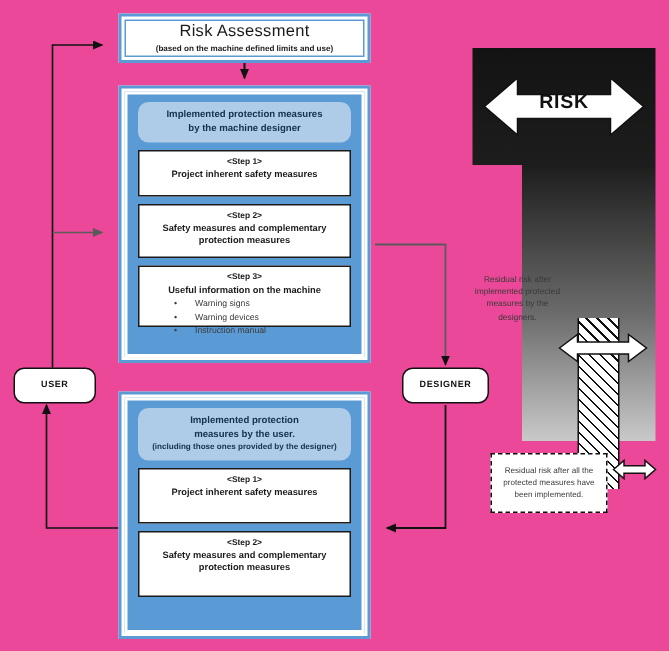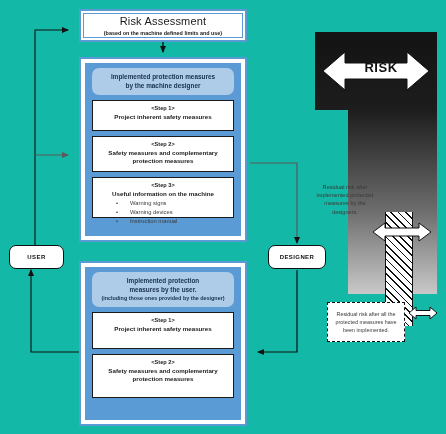--- a/index.html
+++ b/index.html
@@ -7,21 +7,21 @@
     padding: 0;
     background: #ffffff;
   }
   body {
     font-family: "Liberation Sans", sans-serif;
   }
   #canvas {
     position: relative;
     width: 446px;
     height: 434px;
-    background: #14b8a6;
+    background: #ec4899;
     overflow: hidden;
   }
 
   
   .abs { position: absolute; }
   .ctr { display: flex; align-items: center; justify-content: center; text-align: center; }
 
   
   .ra-outer {
     left: 79px; top: 9px; width: 168px; height: 33px;
@@ -153,21 +153,21 @@
     position: absolute;
     left: 33px; top: 78px; width: 89px; height: 184px;
     background: linear-gradient(to bottom, #1d1d1d 0%, #6d6d6d 55%, #c9c9c9 100%);
   }
   .risk-arrow-big {
     position: absolute;
     left: 6px; top: 14px; width: 110px; height: 50px;
   }
   .risk-label {
     position: absolute;
-    left: 0; top: 28px; width: 132px;
+    left: 0; top: 28px; width: 122px;
     text-align: center;
     font-size: 13px;
     font-weight: bold;
     color: #111111;
     letter-spacing: .5px;
   }
   .hatch-band {
     position: absolute;
     left: 70px; top: 180px; width: 26px; height: 114px;
     background:

